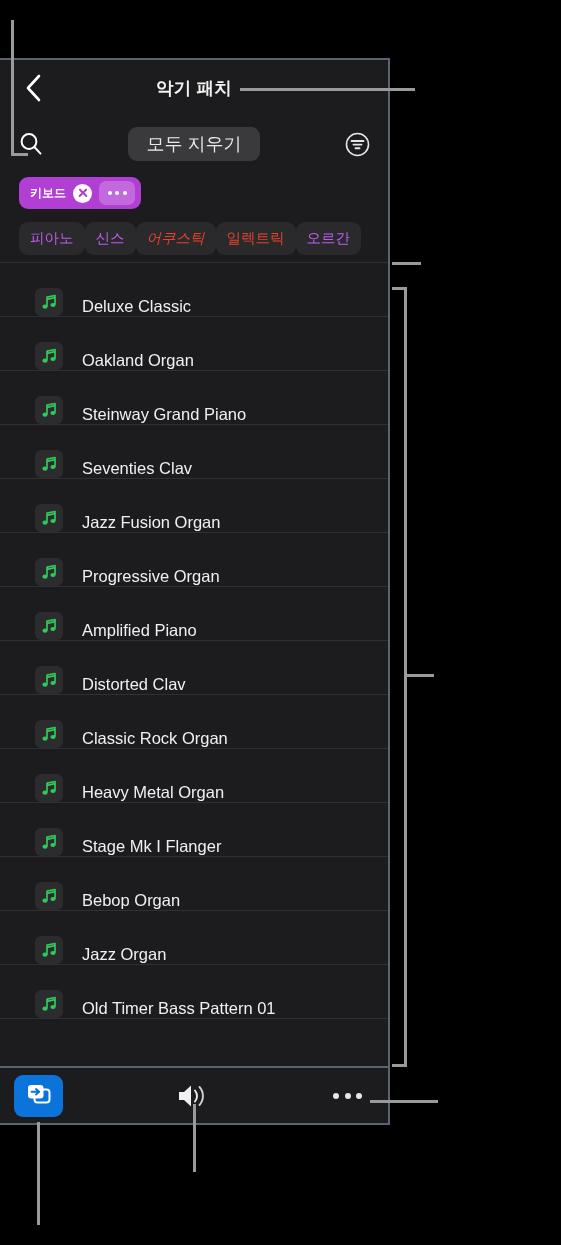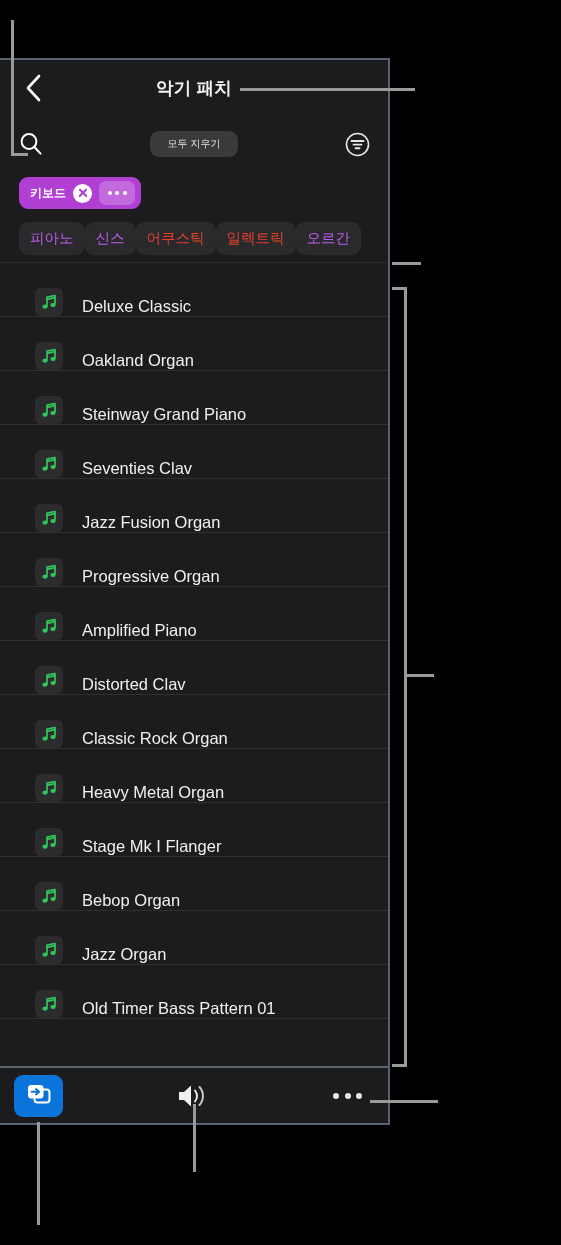--- a/index.html
+++ b/index.html
@@ -46,21 +46,21 @@
   .searchbar {
     position: relative; height: 56px; flex: 0 0 56px;
     display: flex; align-items: center; background: #1c1c1e;
   }
   .search-icon-wrap { position: absolute; left: 16px; width: 30px; height: 30px;
     display:flex; align-items:center; justify-content:center; }
   .clear-all-btn {
     margin: 0 auto;
     background: #3a3a3c; color: #e9e9ea;
     border-radius: 9px; padding: 8px 18px;
-    font-size: 10px; line-height: 1;
+    font-size: 18px; line-height: 1;
   }
   .sort-icon-wrap { position: absolute; right: 16px; width: 30px; height: 30px;
     display:flex; align-items:center; justify-content:center; }
 
   
   .token-row {
     flex: 0 0 42px; display: flex; align-items: center;
     padding-left: 19px; background: #1c1c1e;
   }
   .token {
@@ -191,21 +191,21 @@
           <i></i>
           <i></i>
           <i></i>
         </span>
       </div>
     </div>
 
     <div class="chip-row">
         <div class="chip" style="color: rgb(192, 92, 240);">피아노</div>
         <div class="chip" style="color: rgb(192, 92, 240);">신스</div>
-        <div class="chip" style="color: rgb(232, 65, 43);">어쿠스틱</div>
+        <div class="chip" style="color: rgb(232, 65, 43); font-style: italic;">어쿠스틱</div>
         <div class="chip" style="color: rgb(232, 65, 43);">일렉트릭</div>
         <div class="chip" style="color: rgb(192, 92, 240);">오르간</div>
       </div>
 
     <div class="list">
         <div class="row">
           <div class="row-icon">
             <svg width="17" height="17" viewBox="0 0 17 17">
               <path d="M6.0 12.4 V3.2 L14.0 1.5 V10.7" fill="none" stroke="#31c85a" stroke-width="1.7" stroke-linejoin="round"></path>
               <ellipse cx="4.0" cy="12.7" rx="2.6" ry="2.1" fill="#31c85a"></ellipse>

